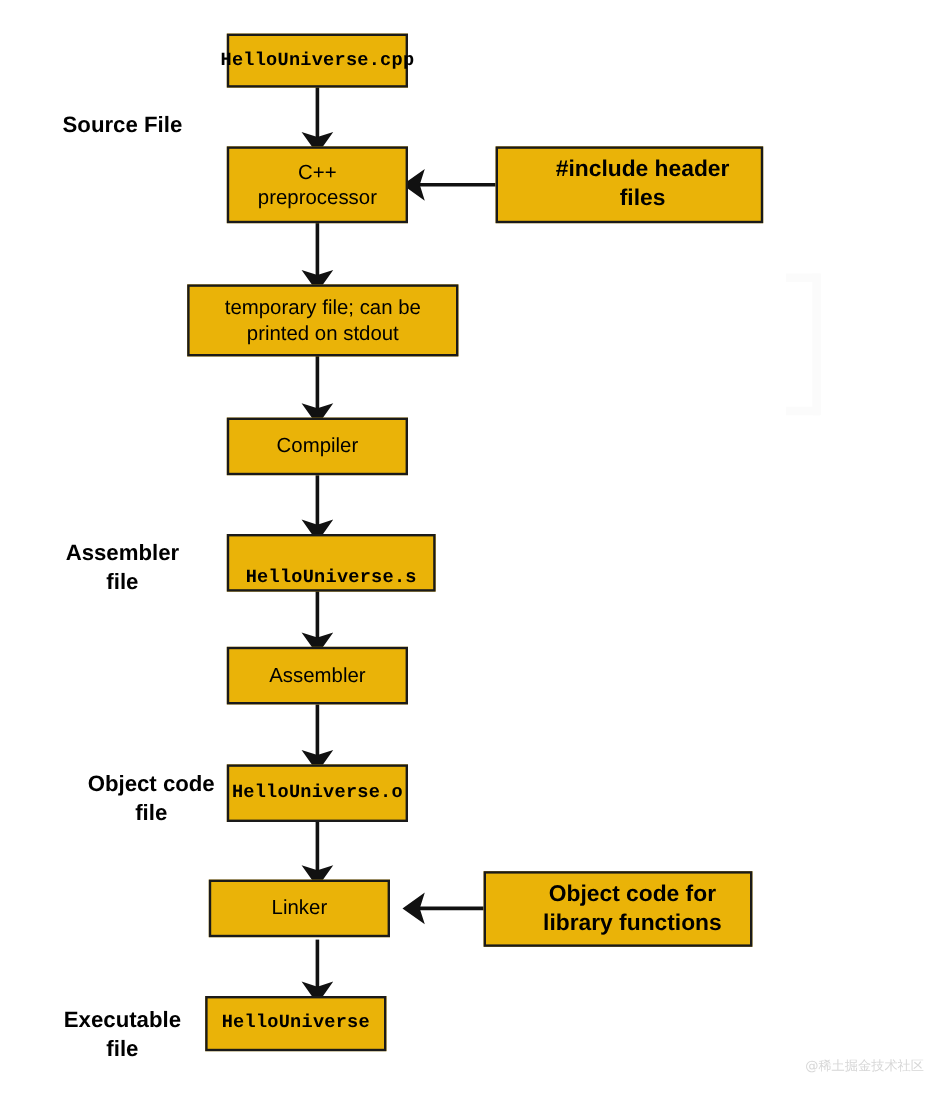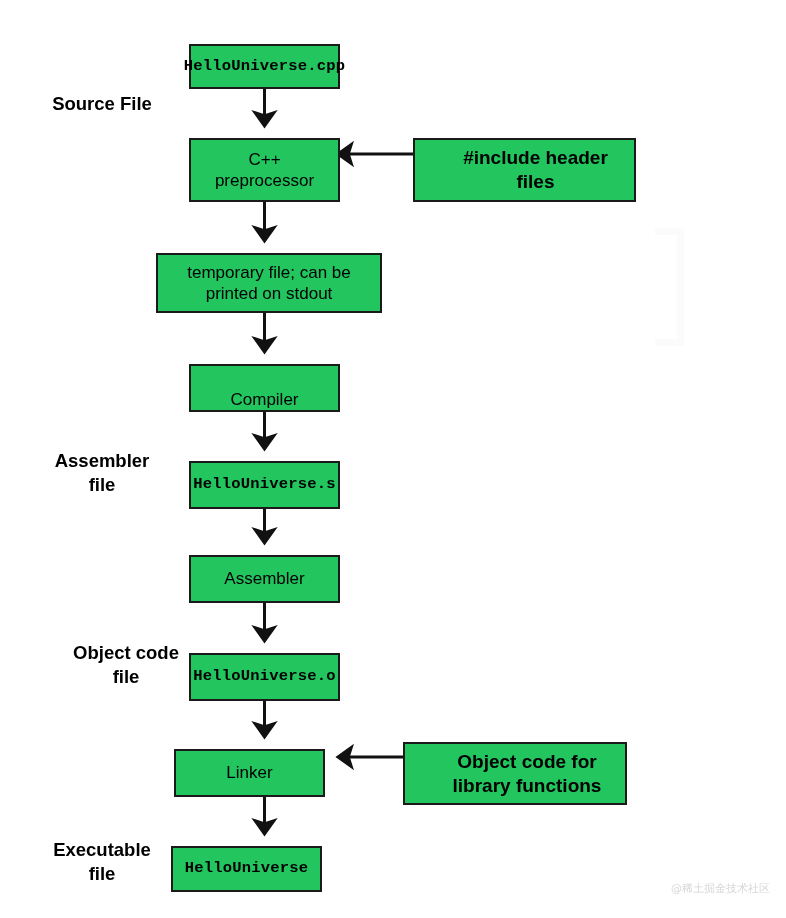--- a/index.html
+++ b/index.html
@@ -18,27 +18,26 @@
   #canvas {
     position: absolute;
     inset: 0;
     width: 786px;
     height: 918px;
   }
   .node {
     position: absolute;
     box-sizing: border-box;
     border: 2px solid #1a1a1a;
-    background: #22c55e;
+    background: #eab308;
     display: flex;
     align-items: center;
     justify-content: center;
     text-align: center;
     line-height: 1.25;
-    margin-top: 16px;
   }
   .node .txt {
     display: block;
     white-space: pre-line;
   }
   .t-sans {
     font-family: "Liberation Sans", sans-serif;
     font-weight: 400;
     font-size: 17px;
   }
@@ -127,25 +126,25 @@
 <div class="node" style="left:413px; top:122px; width:223px; height:64px;padding-left:22px;">
   <span class="txt t-bold">#include header
 files</span>
 </div>
 
 <div class="node" style="left:156px; top:237px; width:226px; height:60px;">
   <span class="txt t-sans">temporary file; can be
 printed on stdout</span>
 </div>
 
-<div class="node" style="left:189px; top:348px; width:151px; height:48px;align-items:flex-end;">
+<div class="node" style="left:189px; top:348px; width:151px; height:48px;">
   <span class="txt t-sans">Compiler</span>
 </div>
 
-<div class="node" style="left:189px; top:445px; width:151px; height:48px;">
+<div class="node" style="left:189px; top:445px; width:174px; height:48px;align-items:flex-end;">
   <span class="txt t-mono">HelloUniverse.s</span>
 </div>
 
 <div class="node" style="left:189px; top:539px; width:151px; height:48px;">
   <span class="txt t-sans">Assembler</span>
 </div>
 
 <div class="node" style="left:189px; top:637px; width:151px; height:48px;">
   <span class="txt t-mono">HelloUniverse.o</span>
 </div>

